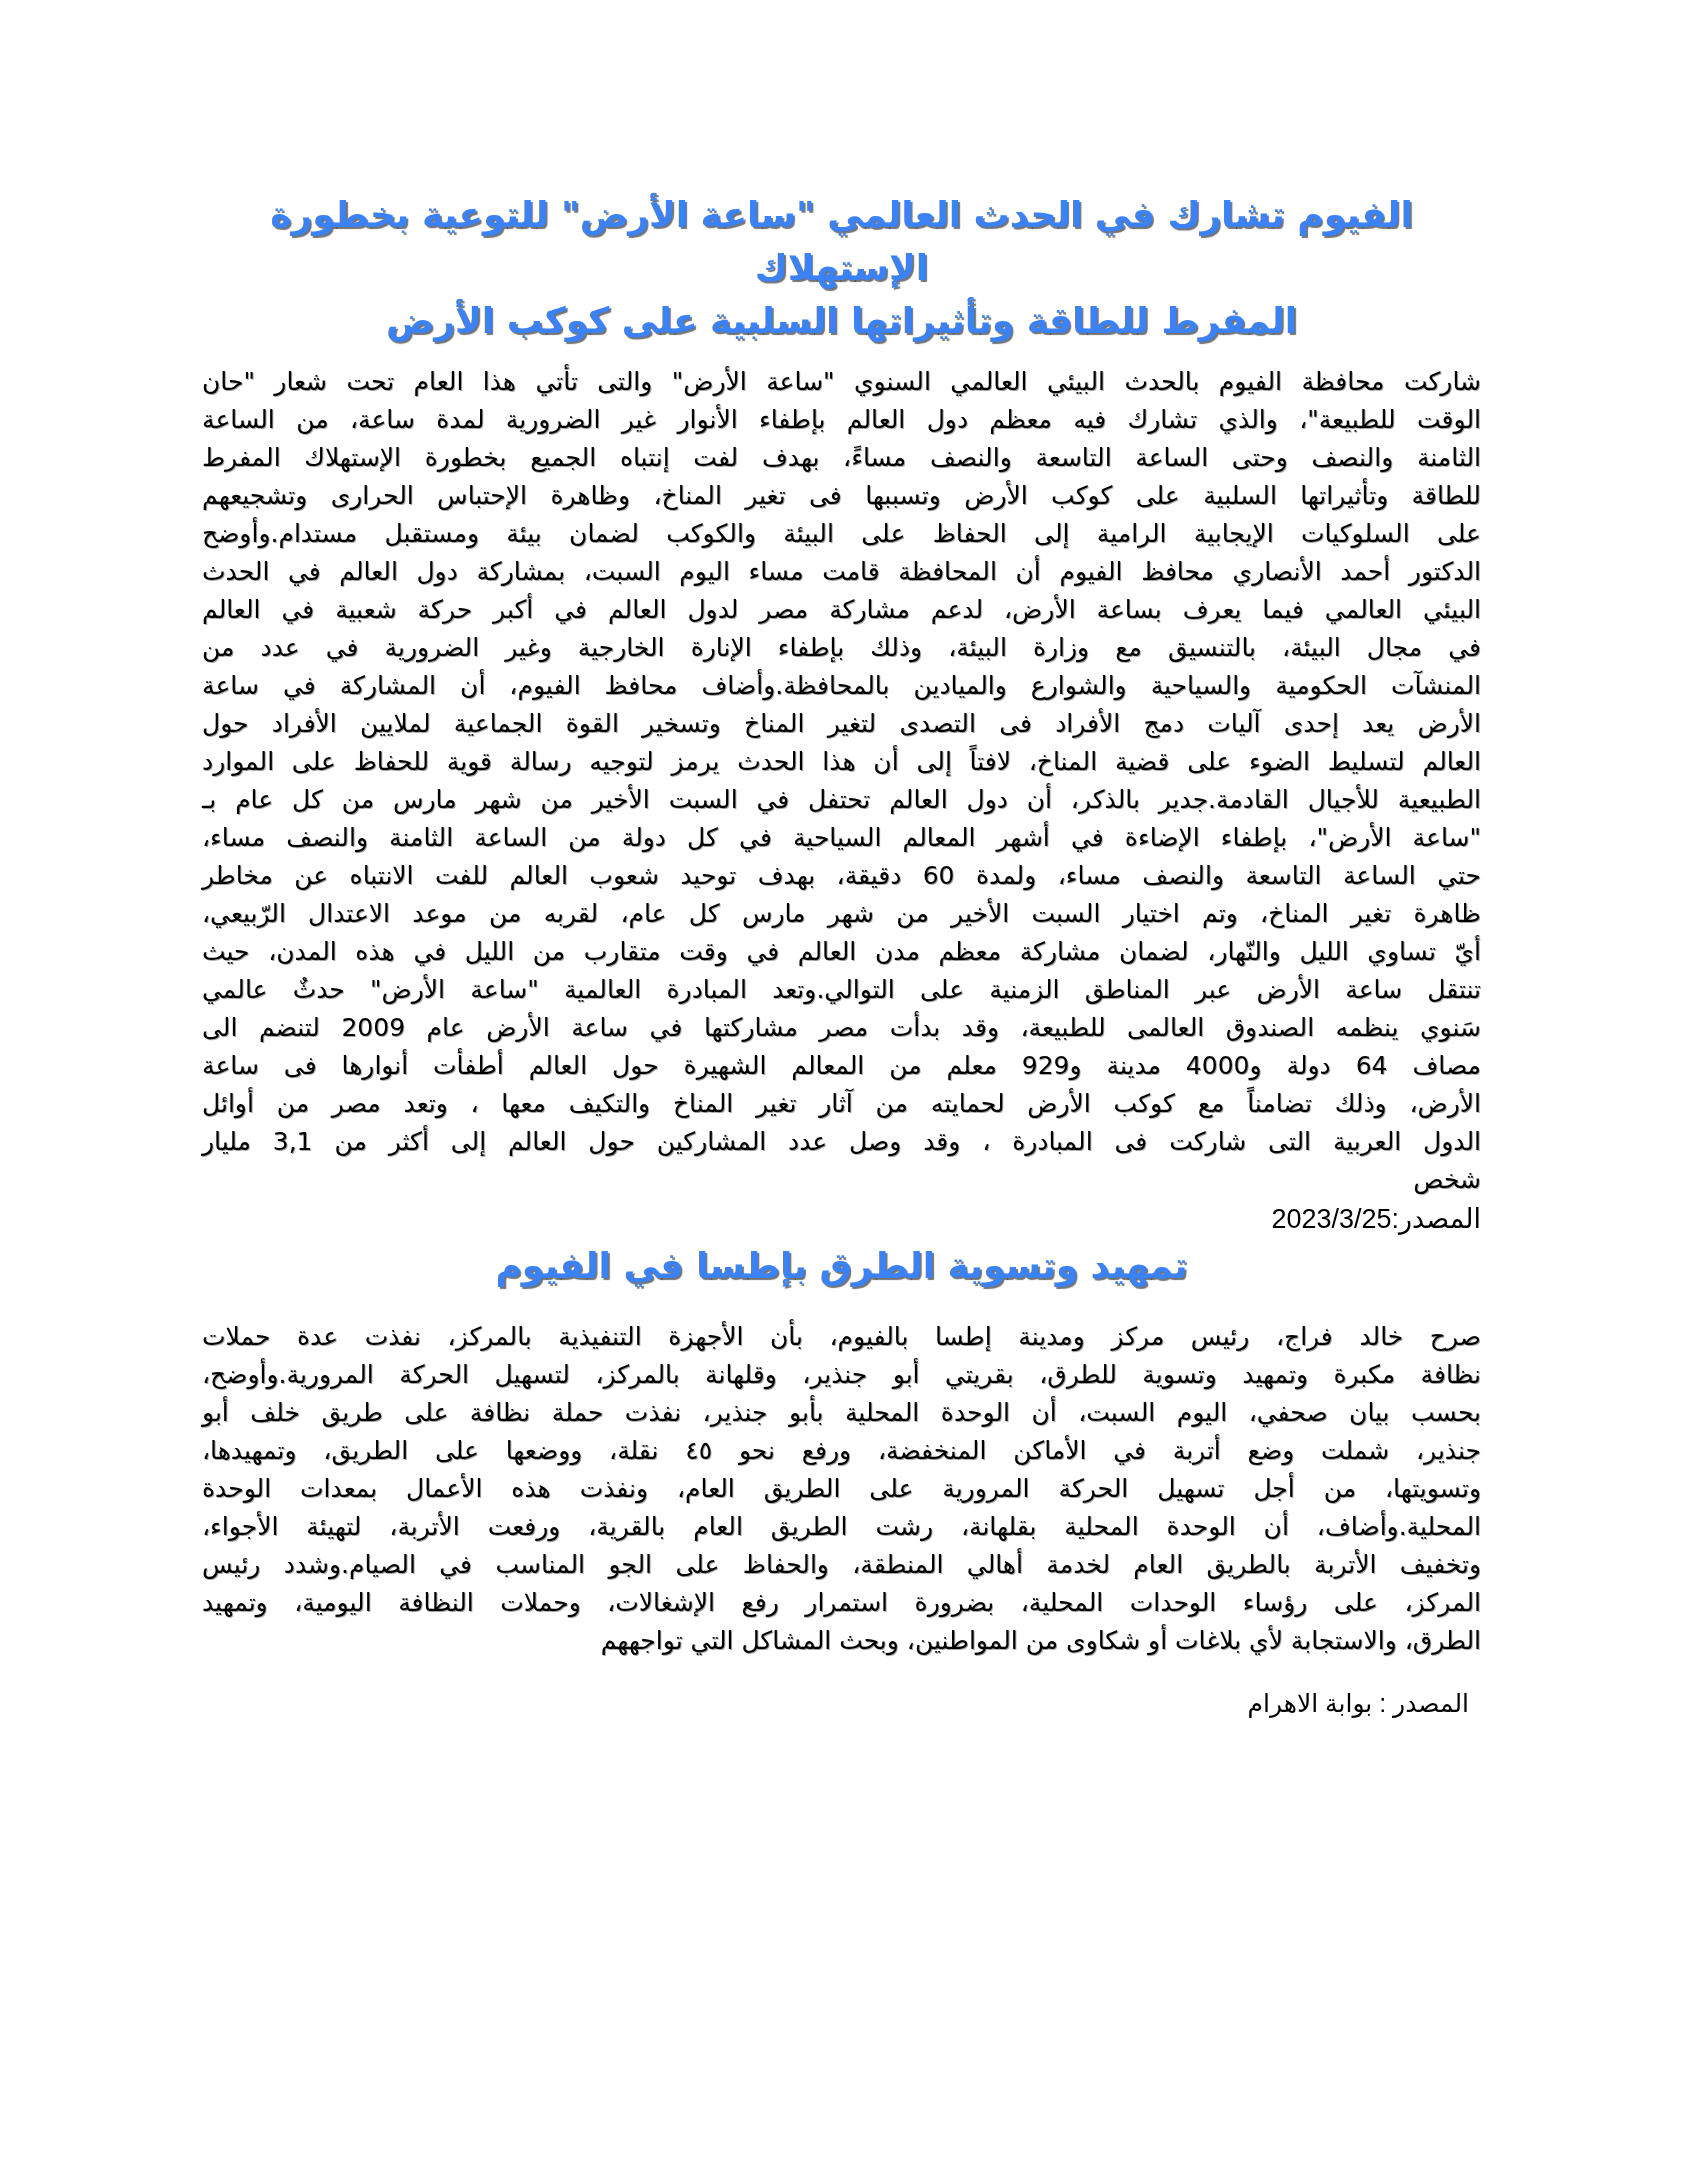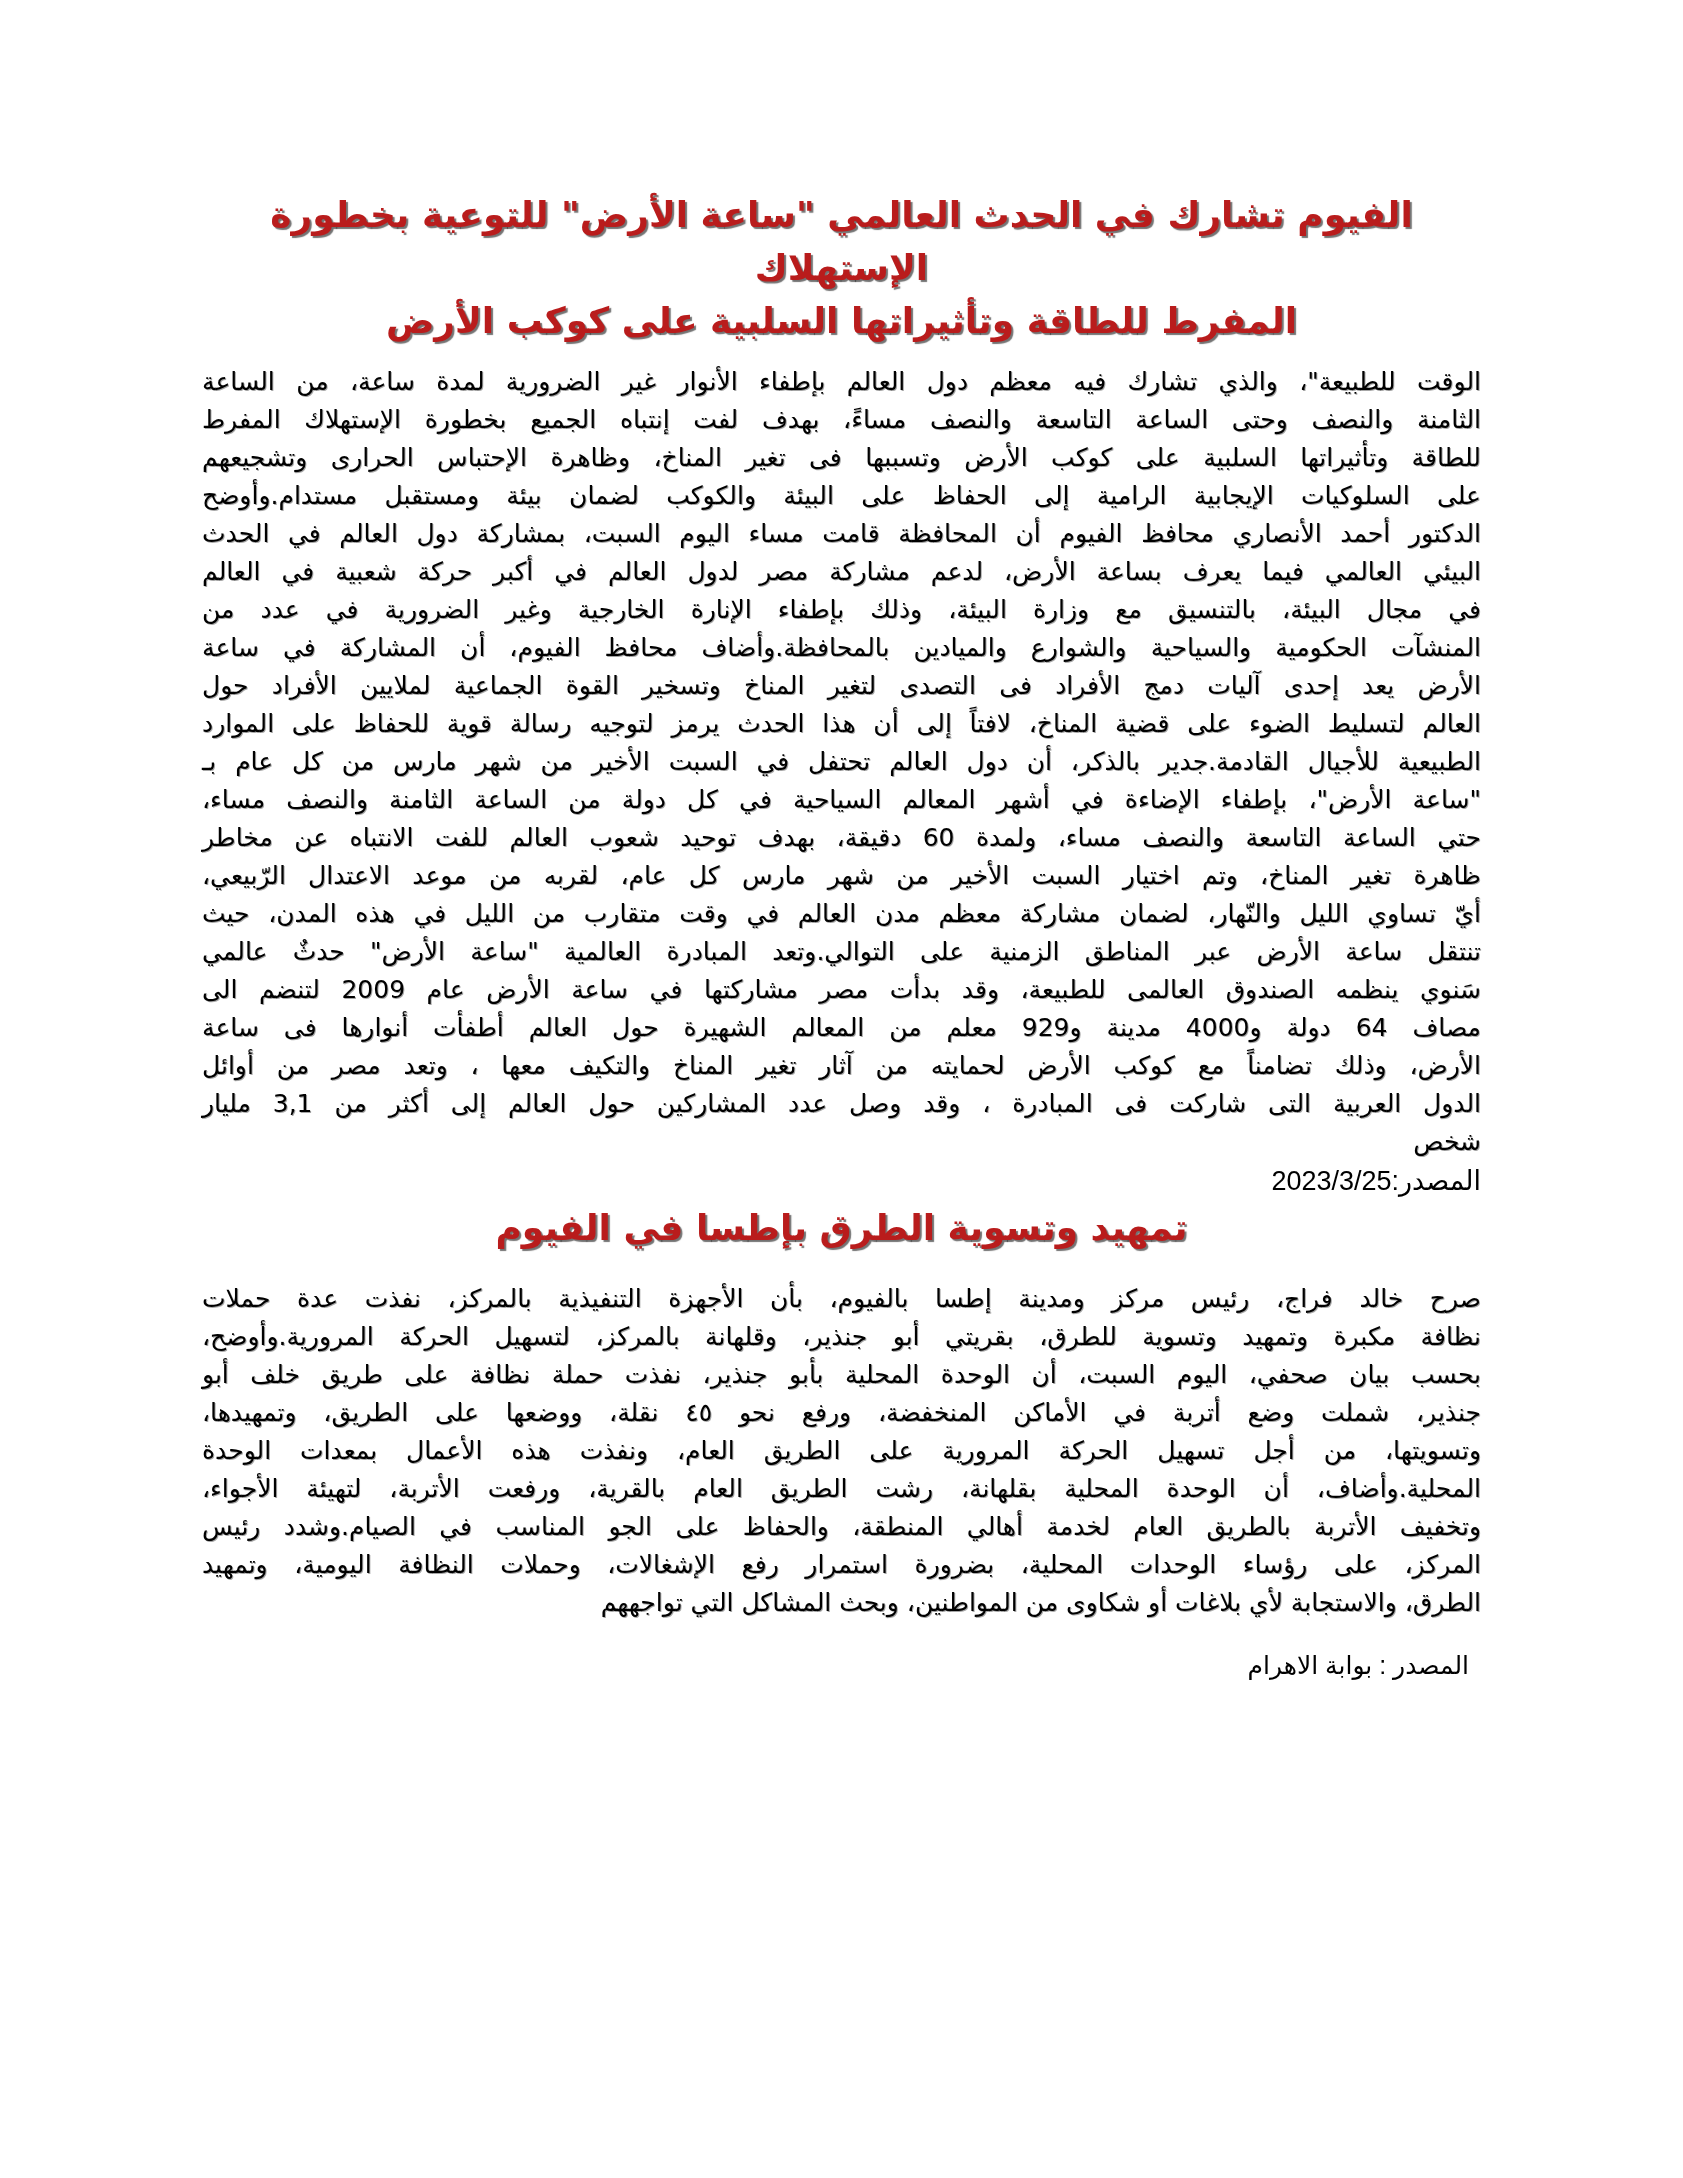--- a/index.html
+++ b/index.html
@@ -16,21 +16,21 @@
     color: #000;
   }
   .page {
     position: absolute;
     left: 202px;
     top: 188px;
     width: 1279px;
     direction: rtl;
   }
   .title {
-    color: #b91c1c;
+    color: #3b82f6;
     font-weight: bold;
     text-align: center;
     font-size: 36px;
     line-height: 53px;
     margin: 0;
     text-shadow: 2px 2px 1px rgba(0,0,0,0.55);
     font-family: "DejaVu Sans", "Liberation Sans", sans-serif;
   }
   .title.t1 { margin-bottom: 16px; }
   .title.t2 { margin-bottom: 26px; }
@@ -83,20 +83,21 @@
 <body>
 
 <div class="page">
 
   <h1 class="title t1">
     <span>الفيوم تشارك في الحدث العالمي "ساعة الأرض" للتوعية بخطورة الإستهلاك</span><br>
     <span>المفرط للطاقة وتأثيراتها السلبية على كوكب الأرض</span>
   </h1>
 
   <div class="para">
+    <span class="line">شاركت محافظة الفيوم بالحدث البيئي العالمي السنوي "ساعة الأرض" والتى تأتي هذا العام تحت شعار "حان</span>
     <span class="line">الوقت للطبيعة"، والذي تشارك فيه معظم دول العالم بإطفاء الأنوار غير الضرورية لمدة ساعة، من الساعة</span>
     <span class="line">الثامنة والنصف وحتى الساعة التاسعة والنصف مساءً، بهدف لفت إنتباه الجميع بخطورة الإستهلاك المفرط</span>
     <span class="line">للطاقة وتأثيراتها السلبية على كوكب الأرض وتسببها فى تغير المناخ، وظاهرة الإحتباس الحرارى وتشجيعهم</span>
     <span class="line">على السلوكيات الإيجابية الرامية إلى الحفاظ على البيئة والكوكب لضمان بيئة ومستقبل مستدام.وأوضح</span>
     <span class="line">الدكتور أحمد الأنصاري محافظ الفيوم أن المحافظة قامت مساء اليوم السبت، بمشاركة دول العالم في الحدث</span>
     <span class="line">البيئي العالمي فيما يعرف بساعة الأرض، لدعم مشاركة مصر لدول العالم في أكبر حركة شعبية في العالم</span>
     <span class="line">في مجال البيئة، بالتنسيق مع وزارة البيئة، وذلك بإطفاء الإنارة الخارجية وغير الضرورية في عدد من</span>
     <span class="line">المنشآت الحكومية والسياحية والشوارع والميادين بالمحافظة.وأضاف محافظ الفيوم، أن المشاركة في ساعة</span>
     <span class="line">الأرض يعد إحدى آليات دمج الأفراد فى التصدى لتغير المناخ وتسخير القوة الجماعية لملايين الأفراد حول</span>
     <span class="line">العالم لتسليط الضوء على قضية المناخ، لافتاً إلى أن هذا الحدث يرمز لتوجيه رسالة قوية للحفاظ على الموارد</span>

